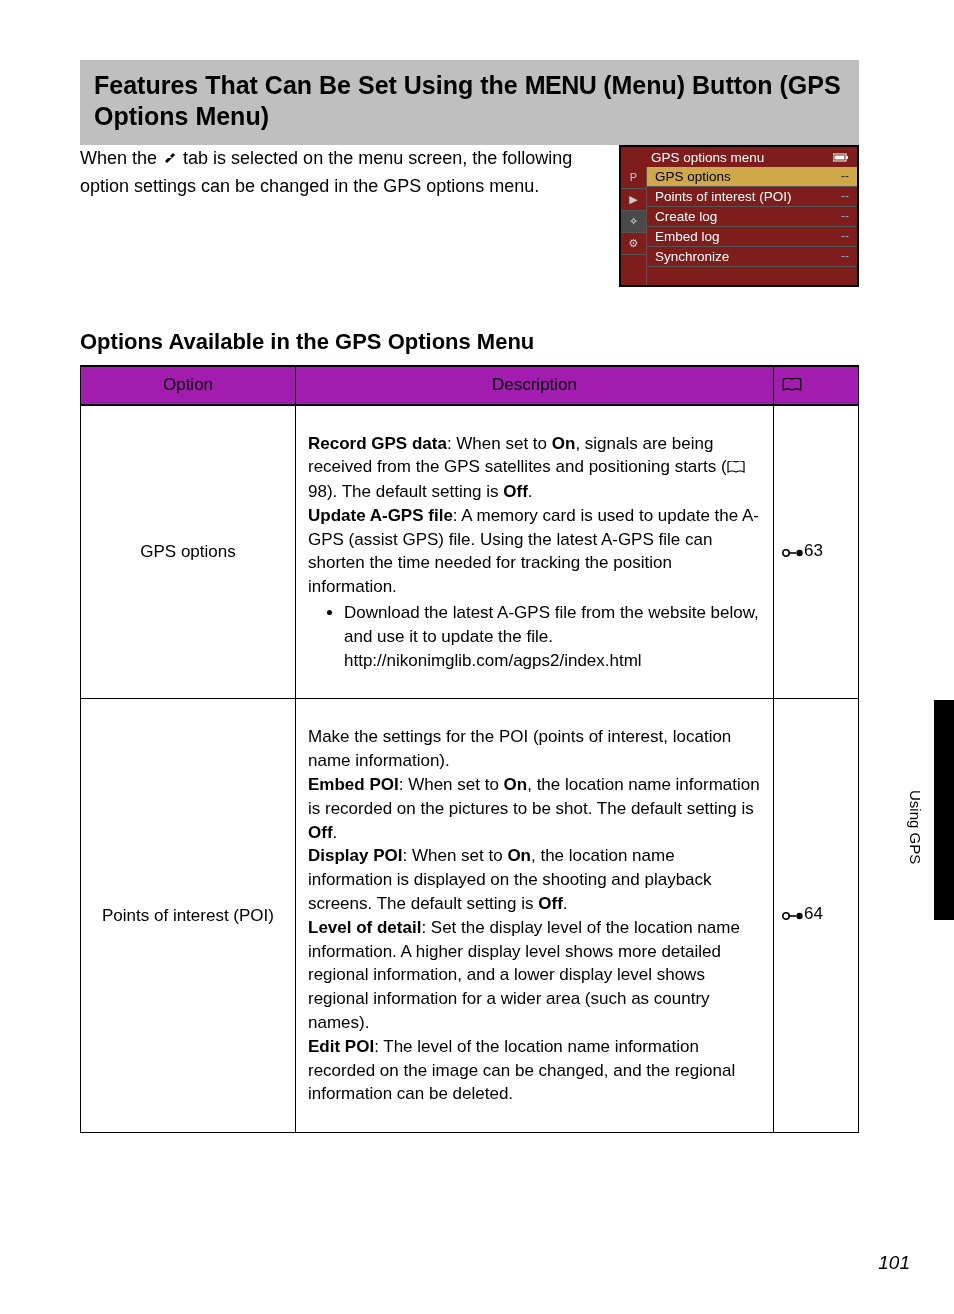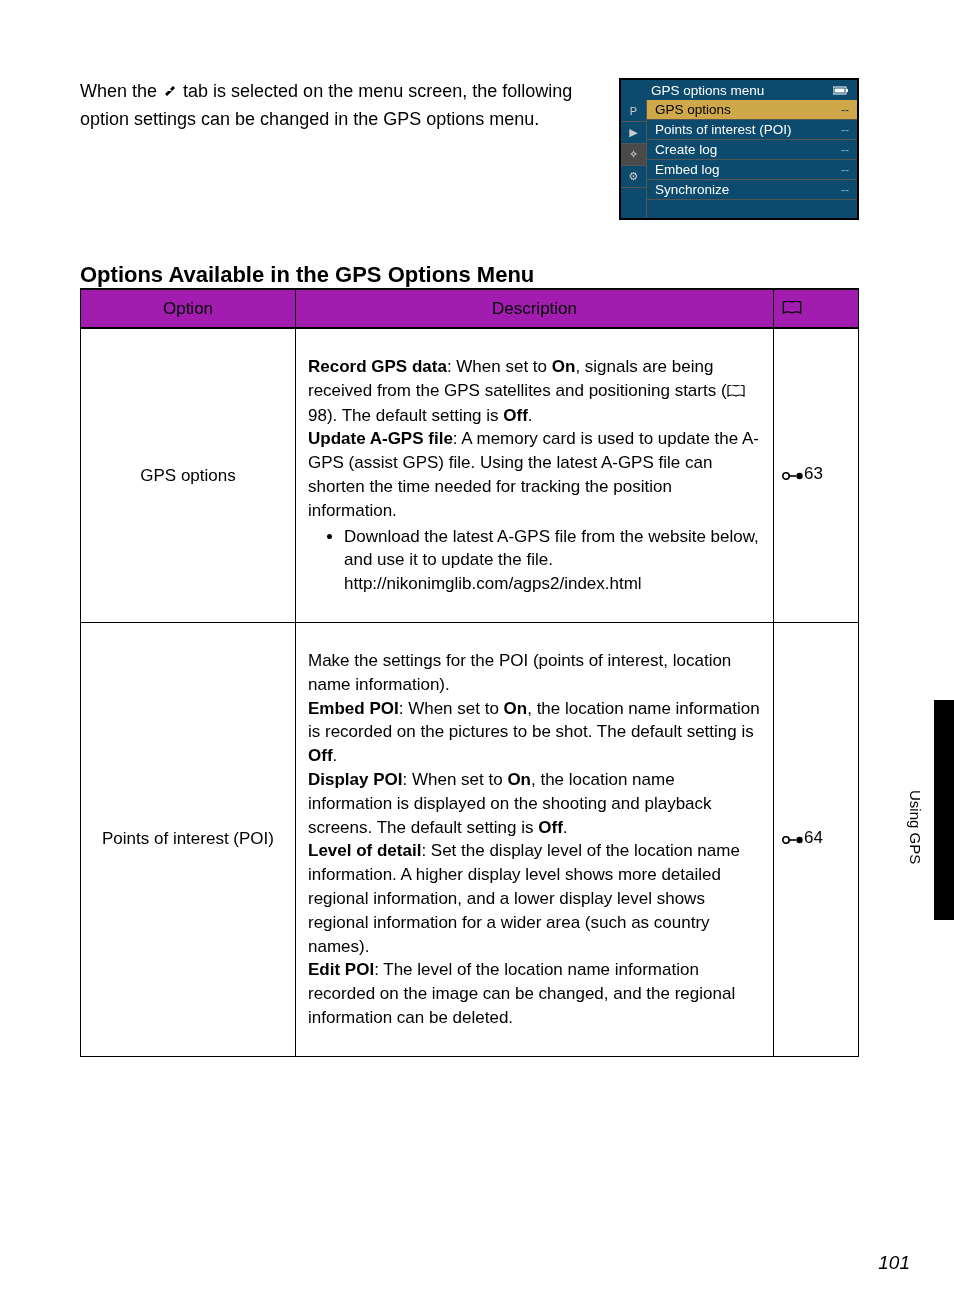--- a/index.html
+++ b/index.html
@@ -33,31 +33,30 @@
     font-size: 17px;
   }
   .arrow-ico { display:inline-block; }
   .sat-ico { display:inline-block; vertical-align: -2px; }
   .book-ico { display:inline-block; vertical-align: -1px; }
   .key-ico { display:inline-block; vertical-align: -3px; }
   .battery-ico { display:inline-block; vertical-align: -1px; }
 
   .body-row {
     display: flex;
-    margin-top: 18px;
     gap: 26px;
   }
   .body-text {
     flex: 1;
     font-size: 18px;
     line-height: 1.45;
   }
   .screen {
     width: 240px;
-    background: #0c4a6e;
+    background: #7f1d1d;
     color: #fff;
     border: 2px solid #000;
     font-size: 13.5px;
   }
   .screen-header {
     display:flex; align-items:center; justify-content:space-between;
     padding: 3px 8px 2px 30px;
   }
   .screen-body { display:flex; }
   .screen-tabs {
@@ -77,20 +76,21 @@
     padding: 2px 8px; border-bottom: 1px solid #555;
   }
   .screen-row.sel { background:#cfa84a; color:#000; }
   .screen-val { color:#7fb3c9; font-size:12px; }
   .screen-row.sel .screen-val { color:#2b2b2b; }
 
   h2.subheading {
     font-size: 22px;
     font-weight: 700;
     margin-top: 42px;
+    margin-bottom: 10px;
   }
 
   table.opts {
     width: 100%;
     border-collapse: collapse;
     font-size: 17px;
   }
   table.opts thead td {
     background: #a21caf;
     text-align: center;
@@ -133,20 +133,23 @@
     right: 44px;
     bottom: 40px;
     font-style: italic;
     font-size: 19px;
   }
 </style>
 </head>
 <body>
 
 <div class="page">
+  <div class="title-bar">
+    <span>Features That Can Be Set Using the </span><span class="menu-word">MENU</span><span> (Menu) Button (GPS Options Menu)</span>
+  </div>
 
 
   <div class="body-row">
     <div class="body-text">
       <span>When the </span><span class="sat-ico">
         <svg width="16" height="16" viewBox="0 0 16 16">
             <path d="M3 11 L6 8 L8 10 L5 13 Z M8 6 L11 3 L13 5 L10 8 Z M6 8 L10 8 L8 10 Z" fill="#000"></path>
           </svg>
       </span><span> tab is selected on the menu screen, the following option settings can be changed in the GPS options menu.</span>
     </div>

